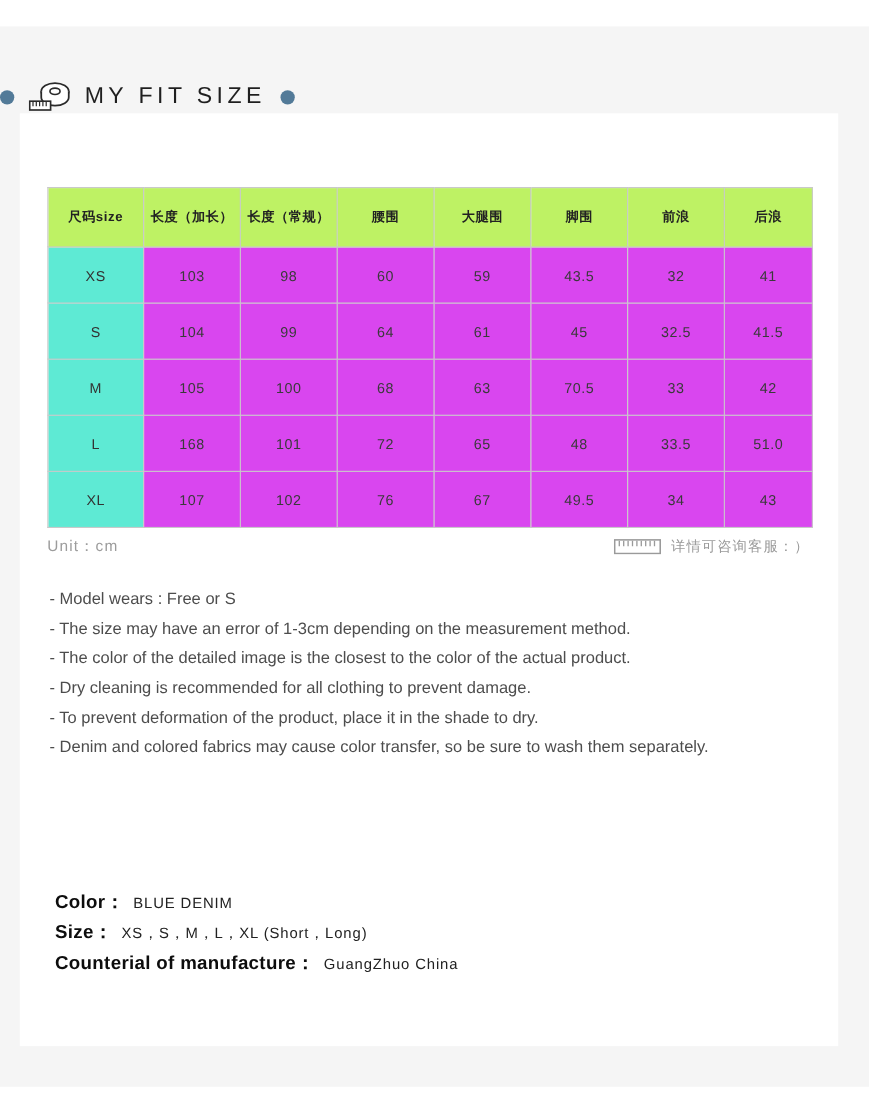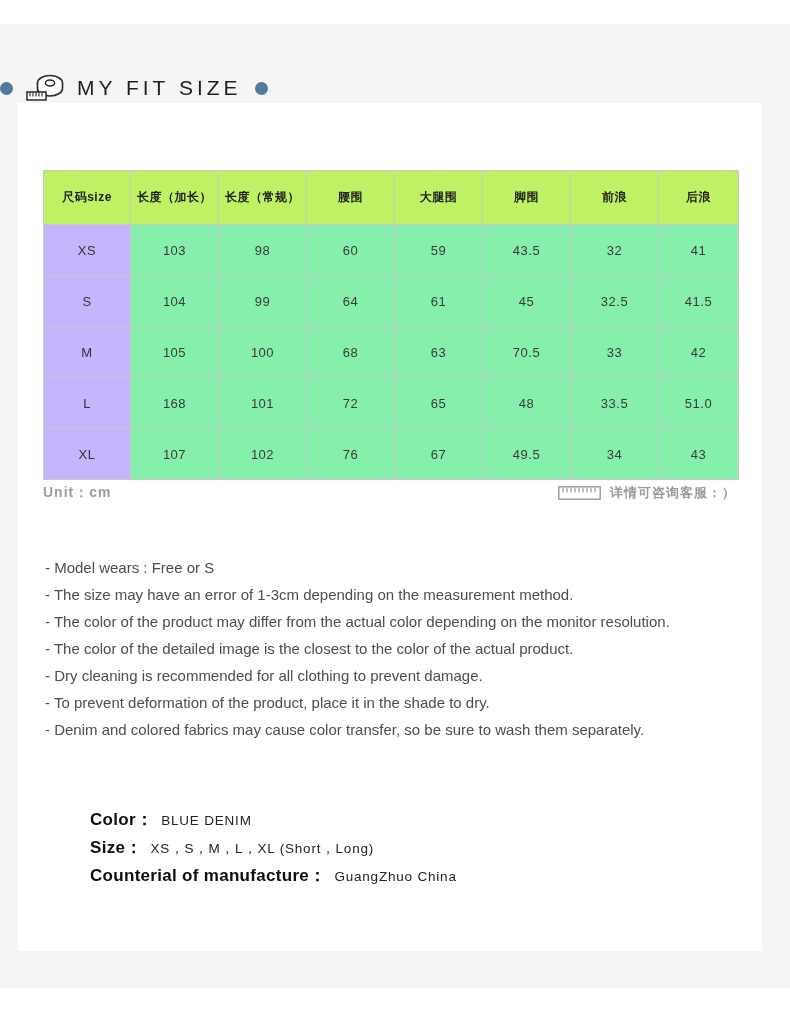--- a/index.html
+++ b/index.html
@@ -34,41 +34,41 @@
     border-collapse:collapse;table-layout:fixed;
     border:1px solid #8f8f8f;
   }
   table.size-table th,table.size-table td{
     border:1px solid #c9c9c9;text-align:center;vertical-align:middle;
     padding:0;color:#3a3a3a;letter-spacing:0.5px;
   }
   table.size-table th{
     height:53px;background:#bef264;font-size:12px;font-weight:bold;color:#222;
   }
-  table.size-table td{height:50px;font-size:13px;background:#86efac;}
-  table.size-table td.size-cell{background:#c4b5fd;color:#333;}
+  table.size-table td{height:50px;font-size:13px;background:#d946ef;}
+  table.size-table td.size-cell{background:#5eead4;color:#333;}
   
   .unit-row{
     position:absolute;left:25px;top:381px;width:693px;height:22px;
-    display:flex;align-items:flex-start;justify-content:space-between;font-weight:bold;
+    display:flex;align-items:flex-end;justify-content:space-between;
   }
   .unit-label{font-size:14px;color:#9c9c9c;letter-spacing:1px;}
   .service-note{display:flex;align-items:center;gap:9px;}
   .service-text{font-size:13px;color:#9a9a9a;letter-spacing:1px;}
   
   .notes{
-    position:absolute;left:27px;top:451px;width:700px;
+    position:absolute;left:27px;top:428px;width:700px;
     font-size:15px;color:#4d4d4d;line-height:27px;
   }
   .notes .note-line{white-space:nowrap;}
   
   .product-info{
     position:absolute;left:32px;top:703px;width:690px;line-height:27px;
   }
-  .info-line{white-space:nowrap;margin-left:40px;}
+  .info-line{white-space:nowrap;}
   .info-label{font-size:17px;font-weight:bold;color:#0d0d0d;letter-spacing:0.3px;}
   .info-value{font-size:13.5px;color:#222;letter-spacing:0.8px;margin-left:8px;}
   svg{display:block;}
 </style>
 </head>
 <body>
 
 <div class="gray-band"></div>
 
 <div class="fit-header">
@@ -172,21 +172,20 @@
           <path d="M5,1.5 v5 M9,1.5 v5 M13,1.5 v5 M17,1.5 v5 M21,1.5 v5 M25,1.5 v5 M29,1.5 v5 M33,1.5 v5 M37,1.5 v5" stroke="#9a9a9a" stroke-width="1.2"></path>
         </svg>
       </span>
       <span class="service-text">详情可咨询客服：）</span>
     </span>
   </div>
 
   <div class="notes">
     <div class="note-line">- Model wears : Free or S</div>
     <div class="note-line">- The size may have an error of 1-3cm depending on the measurement method.</div>
-    <div class="note-line">- The color of the product may differ from the actual color depending on the monitor resolution.</div>
     <div class="note-line">- The color of the detailed image is the closest to the color of the actual product.</div>
     <div class="note-line">- Dry cleaning is recommended for all clothing to prevent damage.</div>
     <div class="note-line">- To prevent deformation of the product, place it in the shade to dry.</div>
     <div class="note-line">- Denim and colored fabrics may cause color transfer, so be sure to wash them separately.</div>
   </div>
 
   <div class="product-info">
     <div class="info-line">
       <span class="info-label">Color：</span><span class="info-value">BLUE DENIM</span>
     </div>

